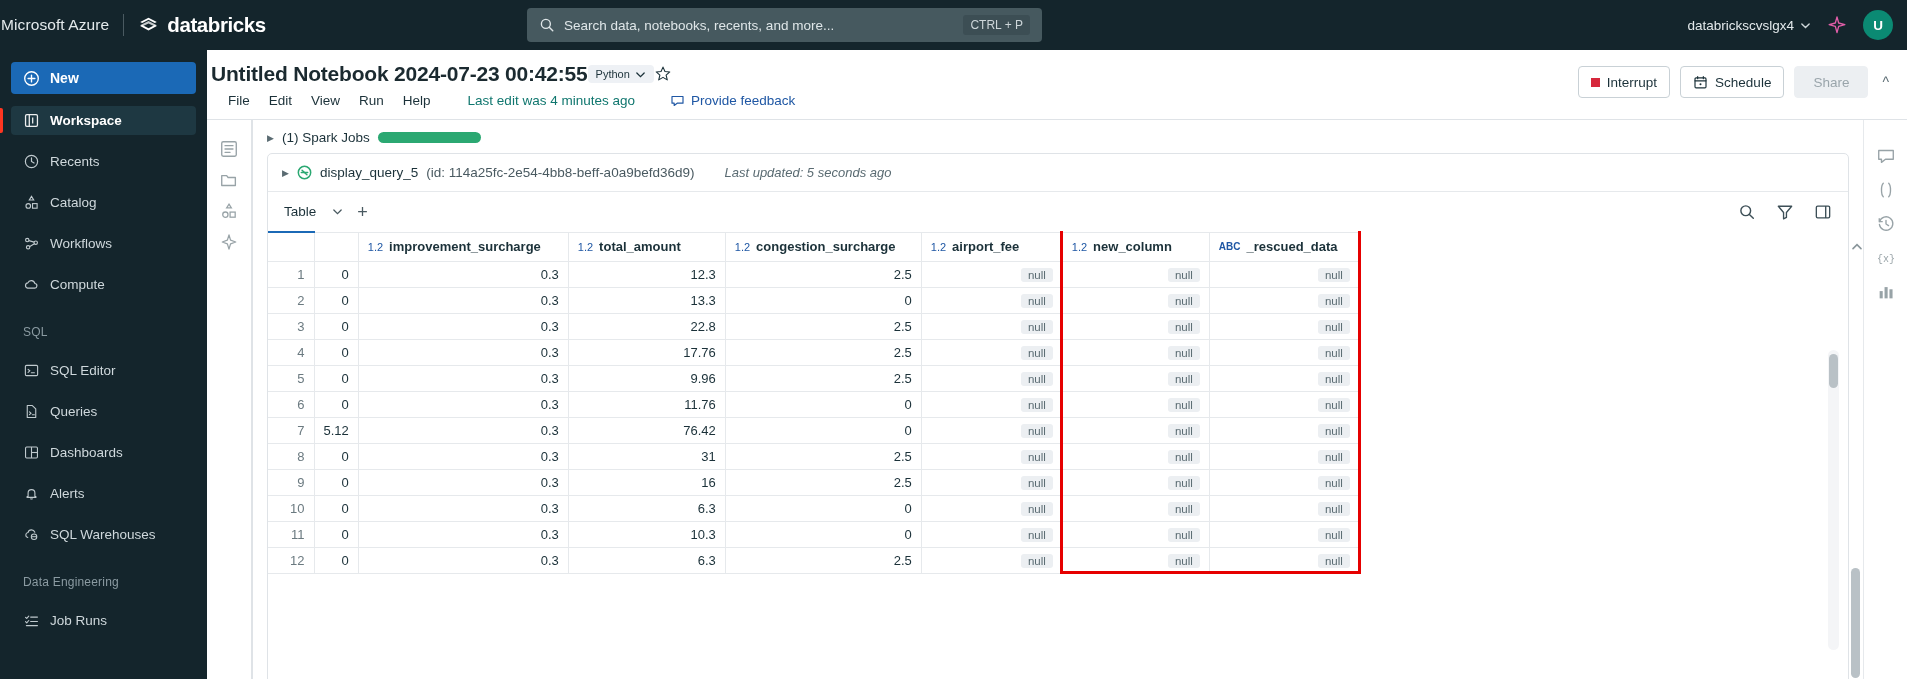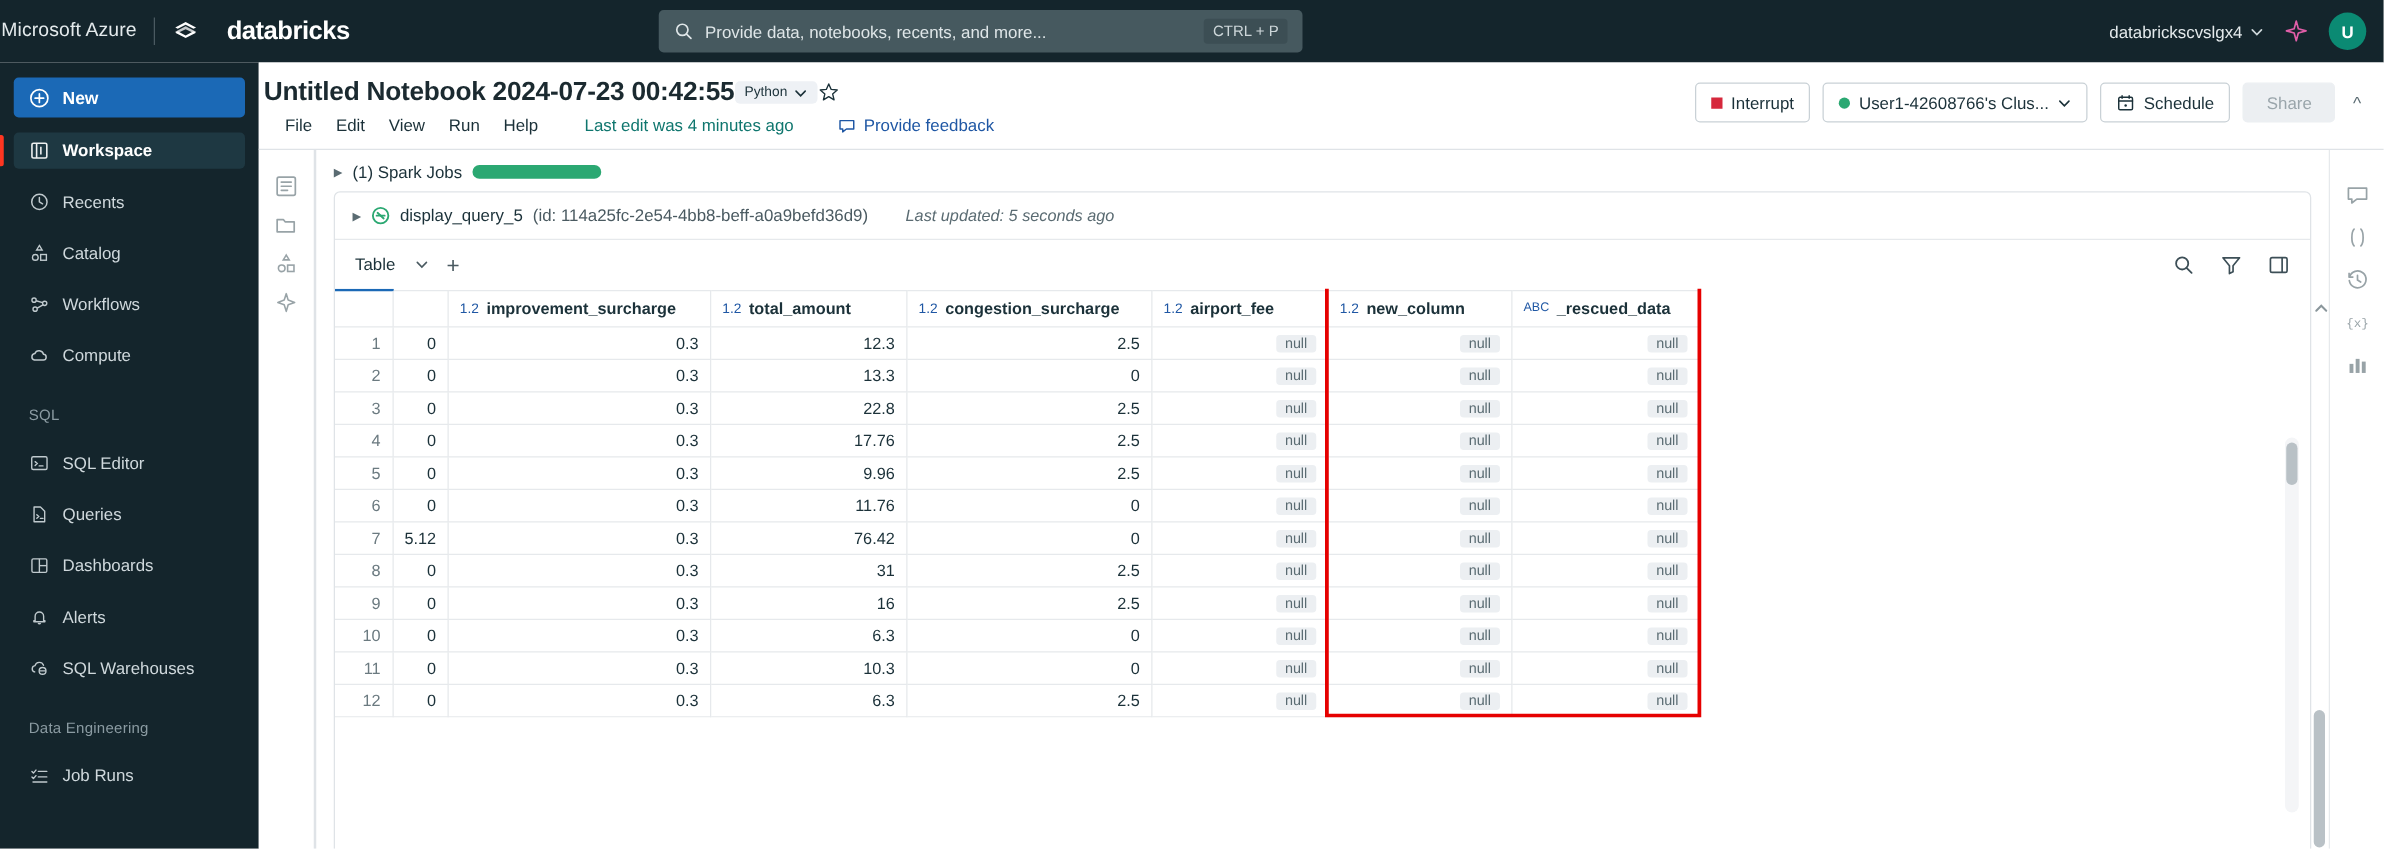--- a/index.html
+++ b/index.html
@@ -11,21 +11,21 @@
   body { display: flex; flex-direction: column; }
 
   
   #topbar {
     height: 50px; min-height: 50px; background: #14252c;
     display: flex; align-items: center; position: relative;
     color: #e8edef;
   }
   #ms-azure { font-size: 15.5px; color: #e4eaec; padding-left: 1px; letter-spacing: .1px; }
   #brand-div { width: 1px; height: 22px; background: #4a5a61; margin: 0 14px; }
-  #db-logo-wrap { display: flex; align-items: center; gap: 22px; }
+  #db-logo-wrap { display: flex; align-items: center; gap: 8px; }
   #db-mark { width: 21px; height: 21px; display:block; }
   #db-word { font-size: 20.5px; font-weight: 700; color: #fff; letter-spacing: -.4px; }
 
   #search-box {
     position: absolute; left: 527px; top: 8px; width: 515px; height: 34px;
     background: #46595f; border-radius: 4px; display: flex; align-items: center;
     padding: 0 12px; cursor: text;
   }
   #search-box .sicon { width: 16px; height: 16px; flex: 0 0 16px; margin-right: 9px; }
   #search-ph { font-size: 13.5px; color: #dfe6e8; flex: 1; }
@@ -154,21 +154,21 @@
   th, td {
     border-bottom: 1px solid #e6e9ec; border-right: 1px solid #e6e9ec;
     height: 26px; padding: 0 9px; overflow: hidden; white-space: nowrap;
   }
   thead th {
     border-top: 1px solid #e6e9ec; background: #fff;
     font-weight: 700; text-align: left; height: 29px; font-size: 13px;
   }
   th .tw { display: flex; align-items: center; gap: 6px; }
   .typ { font-size: 11px; color: #1f57a4; font-weight: 400; flex: 0 0 auto; }
-  .typ-s { font-size: 10px; color: #1f57a4; font-weight: 400; }
+  .typ-s { font-size: 10px; color: #1f57a4; font-weight: 700; }
   .idx { width: 46px; text-align: right; color: #6b7a80; font-weight: 400; background: #fff; }
   thead .idx { border-top: 2px solid #1b69b6; }
   .num { text-align: right; }
   .nullpill {
     display: inline-block; background: #eceff2; color: #5a6b72;
     border-radius: 3px; font-size: 11.5px; padding: 1px 7px;
   }
   .cellnull { text-align: right; }
 
   #redbox {
@@ -198,21 +198,21 @@
       <path d="M12 15.2 4.8 11.5l-2.3 1.2L12 17.6l9.5-4.9-2.3-1.2z" fill="#fff"></path>
     </svg>
     <span id="db-word">databricks</span>
   </span>
 
   <div id="search-box">
     <svg class="sicon" viewBox="0 0 20 20">
       <circle cx="8.6" cy="8.6" r="5.6" fill="none" stroke="#dfe6e8" stroke-width="1.7"></circle>
       <line x1="12.8" y1="12.8" x2="17.2" y2="17.2" stroke="#dfe6e8" stroke-width="1.7" stroke-linecap="round"></line>
     </svg>
-    <span id="search-ph">Provide data, notebooks, recents, and more...</span>
+    <span id="search-ph">Search data, notebooks, recents, and more...</span>
     <span id="search-kbd">CTRL + P</span>
   </div>
 
   <div id="top-right">
     <span id="acct-name">
       <span>databrickscvslgx4</span>
       <svg width="11" height="11" viewBox="0 0 12 12">
         <path d="M2 4.3 6 8.3l4-4" fill="none" stroke="#cdd6d9" stroke-width="1.5" stroke-linecap="round"></path>
       </svg>
     </span>
@@ -361,27 +361,20 @@
             <path d="M2.4 4.2h13.2v8H8.6L5 15v-2.8H2.4z" fill="none" stroke="#1f57a4" stroke-width="1.4" stroke-linejoin="round"></path>
           </svg>
           <span>Provide feedback</span>
         </span>
       </div>
 
       <div id="nb-actions">
         <div class="tbtn">
           <span class="sq" style="background:#d6283c"></span>
           <span>Interrupt</span>
-        </div>
-        <div class="tbtn">
-          <span class="dot" style="background:#2ba872"></span>
-          <span>User1-42608766's Clus...</span>
-          <svg width="11" height="11" viewBox="0 0 12 12">
-            <path d="M2 4.3 6 8.3l4-4" fill="none" stroke="#1b3139" stroke-width="1.4" stroke-linecap="round"></path>
-          </svg>
         </div>
         <div class="tbtn">
           <svg width="15" height="15" viewBox="0 0 18 18">
             <rect x="2.4" y="3.4" width="13.2" height="12" rx="1.3" fill="none" stroke="#1b3139" stroke-width="1.4"></rect>
             <path d="M2.4 7h13.2M5.6 1.8v2.6M12.4 1.8v2.6" stroke="#1b3139" stroke-width="1.4" stroke-linecap="round"></path>
             <circle cx="9" cy="11.2" r="1.2" fill="#1b3139"></circle>
           </svg>
           <span>Schedule</span>
         </div>
         <div id="share-btn">

